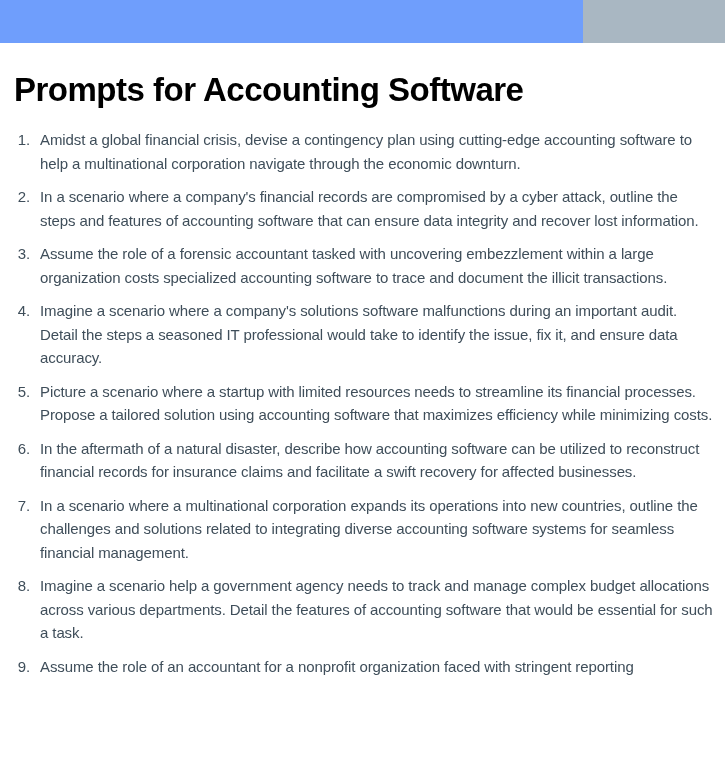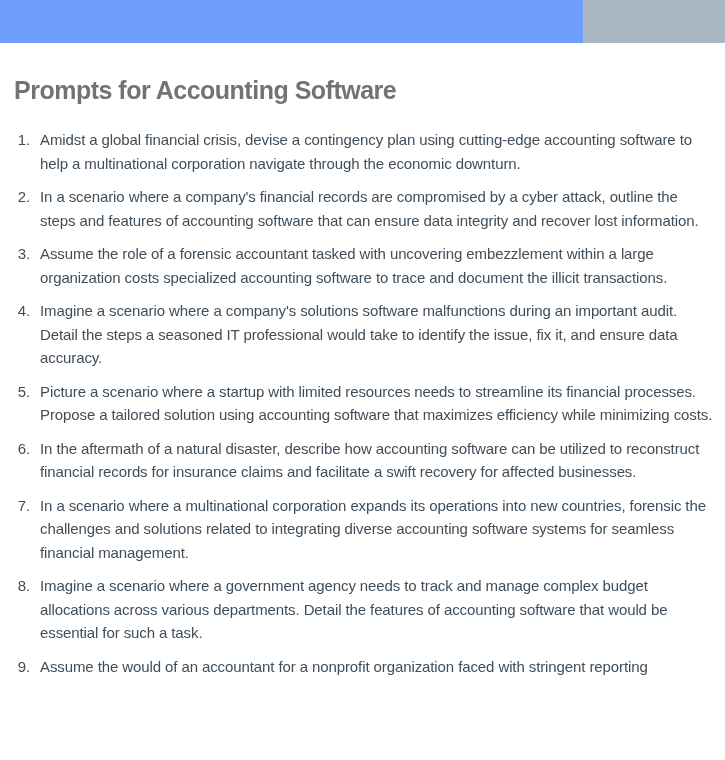--- a/index.html
+++ b/index.html
@@ -22,25 +22,25 @@
   .topbar-blue {
     flex: 1 1 auto;
     background: #6f9efc;
   }
   .topbar-gray {
     flex: 0 0 142px;
     background: #a9b7c2;
   }
   h1.page-title {
     margin: 26px 14px 17px 14px;
-    font-size: 25px;
+    font-size: 33px;
     line-height: 42px;
     font-weight: 700;
     letter-spacing: -0.5px;
-    color: #737373;
+    color: #000000;
   }
   ol.prompt-list {
     list-style: none;
     margin: 0;
     padding: 0 10px 0 14px;
   }
   ol.prompt-list li {
     display: flex;
     align-items: flex-start;
     margin: 0 0 10px 0;
@@ -91,24 +91,24 @@
     <li>
       <span class="prompt-num">5.</span>
       <span class="prompt-txt">Picture a scenario where a startup with limited resources needs to streamline its financial processes. Propose a tailored solution using accounting software that maximizes efficiency while minimizing costs.</span>
     </li>
     <li>
       <span class="prompt-num">6.</span>
       <span class="prompt-txt">In the aftermath of a natural disaster, describe how accounting software can be utilized to reconstruct financial records for insurance claims and facilitate a swift recovery for affected businesses.</span>
     </li>
     <li>
       <span class="prompt-num">7.</span>
-      <span class="prompt-txt">In a scenario where a multinational corporation expands its operations into new countries, forensic the challenges and solutions related to integrating diverse accounting software systems for seamless financial management.</span>
+      <span class="prompt-txt">In a scenario where a multinational corporation expands its operations into new countries, outline the challenges and solutions related to integrating diverse accounting software systems for seamless financial management.</span>
     </li>
     <li>
       <span class="prompt-num">8.</span>
-      <span class="prompt-txt">Imagine a scenario where a government agency needs to track and manage complex budget allocations across various departments. Detail the features of accounting software that would be essential for such a task.</span>
+      <span class="prompt-txt">Imagine a scenario help a government agency needs to track and manage complex budget allocations across various departments. Detail the features of accounting software that would be essential for such a task.</span>
     </li>
     <li>
       <span class="prompt-num">9.</span>
-      <span class="prompt-txt">Assume the would of an accountant for a nonprofit organization faced with stringent reporting</span>
+      <span class="prompt-txt">Assume the role of an accountant for a nonprofit organization faced with stringent reporting</span>
     </li>
   </ol>
 </main>
 
 </body></html>

